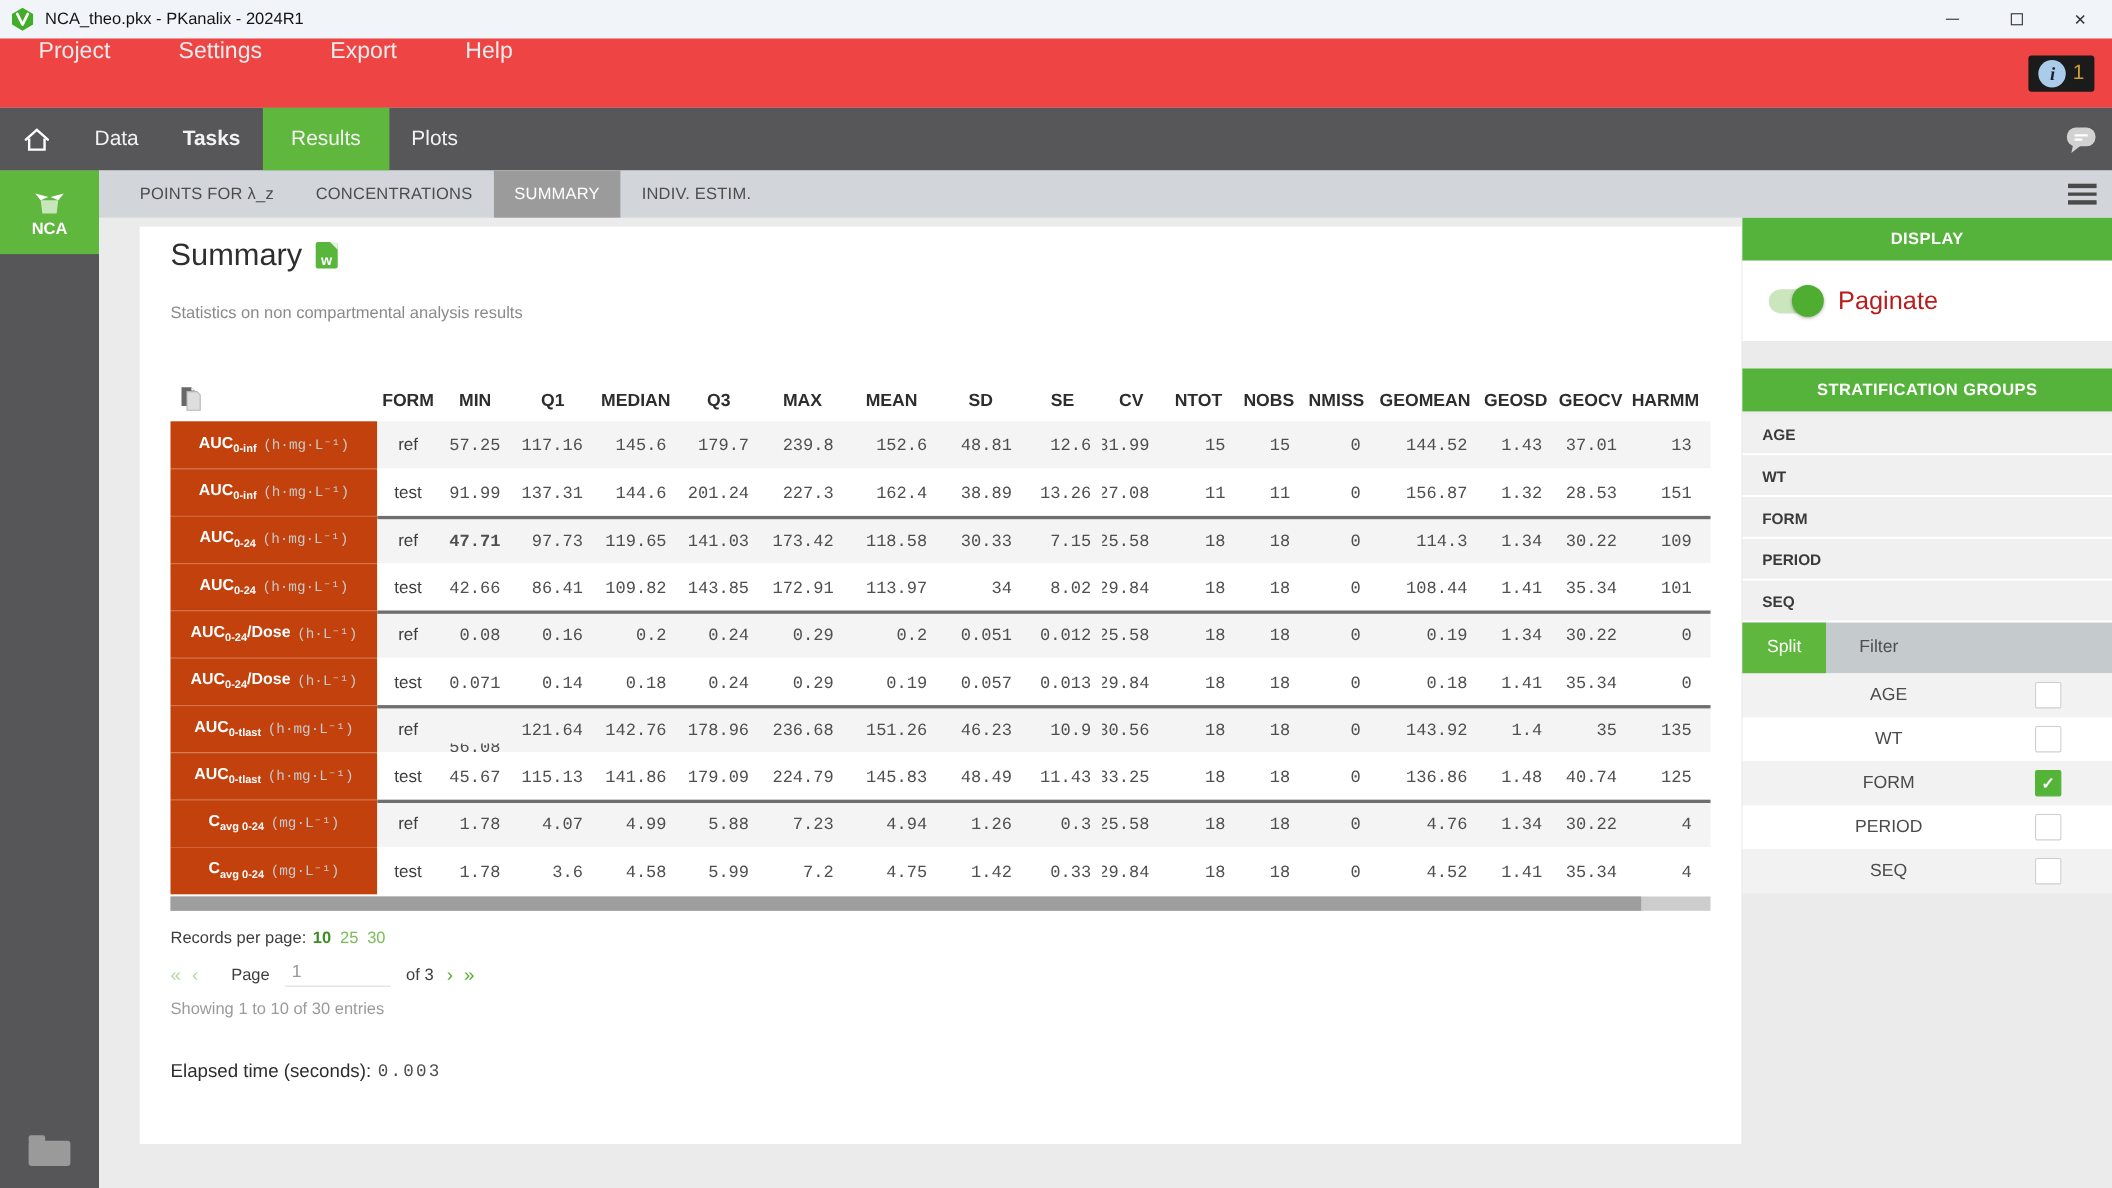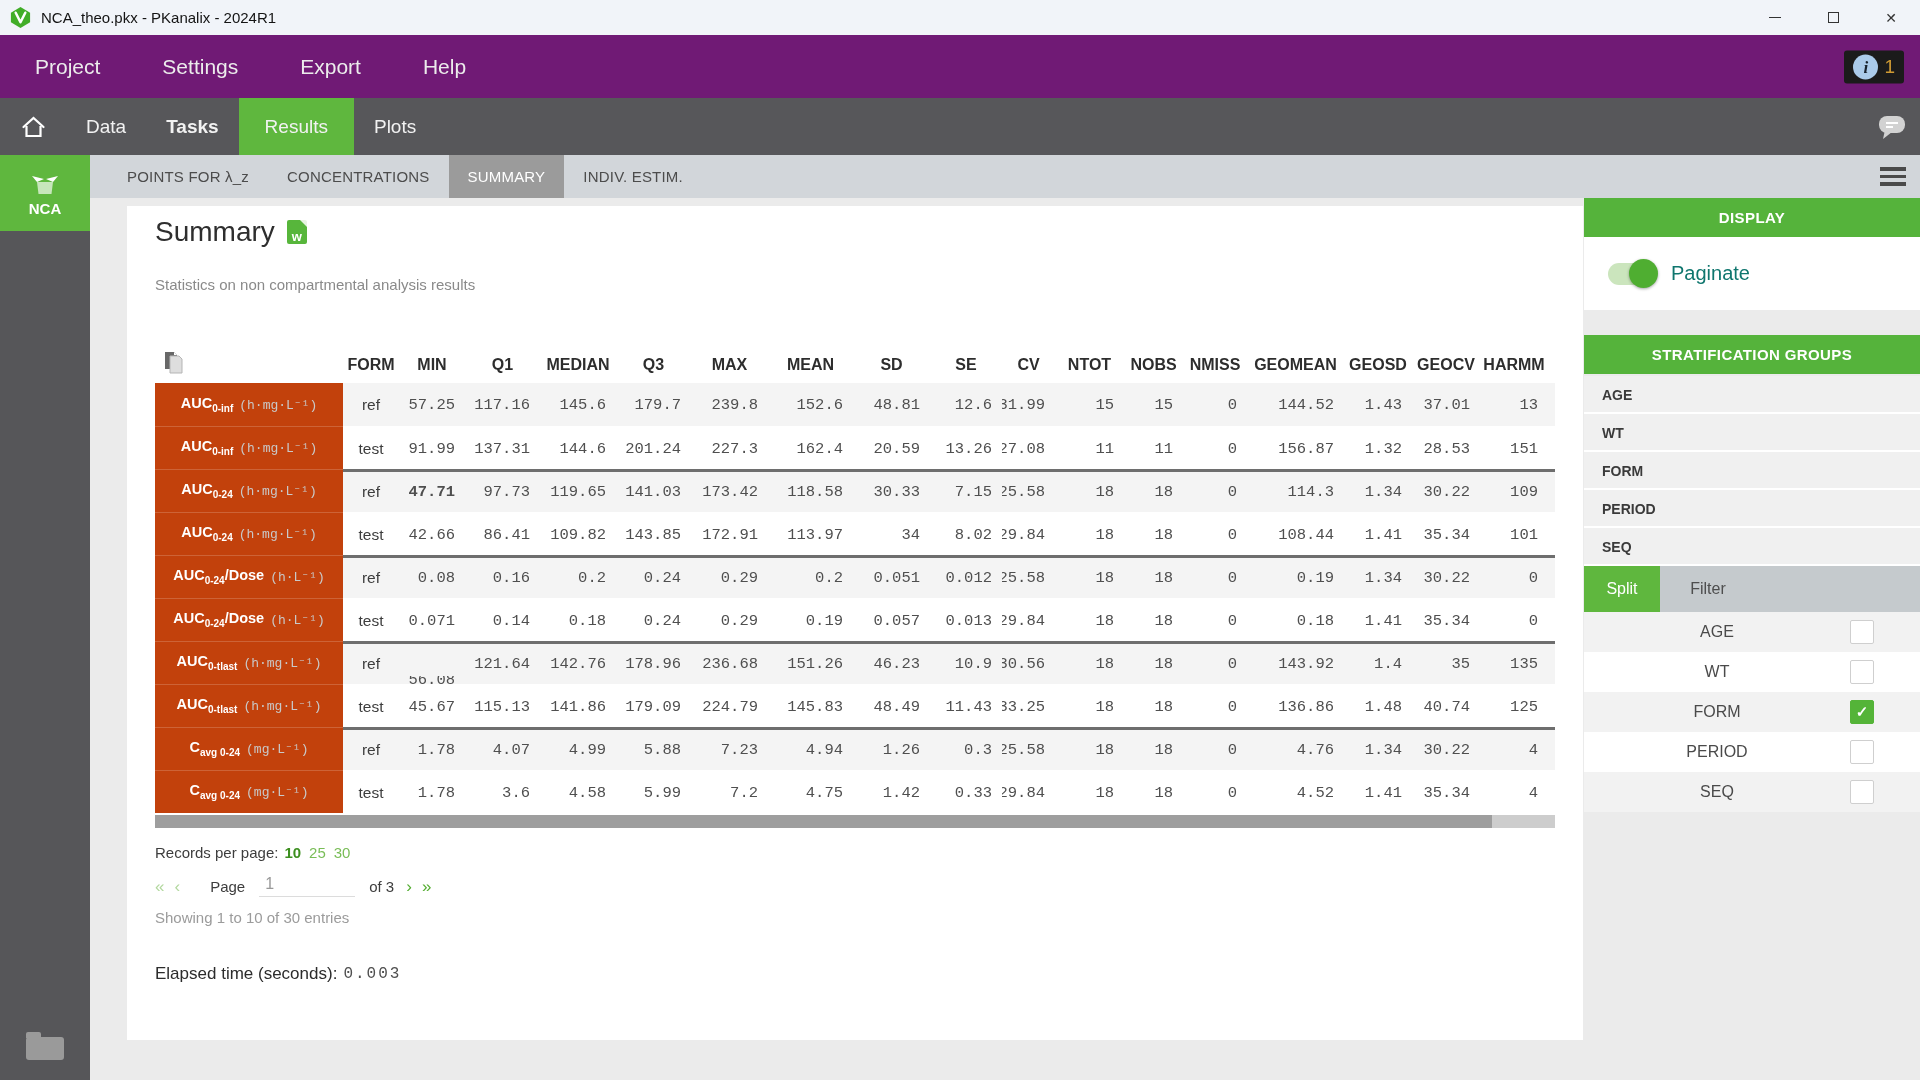--- a/index.html
+++ b/index.html
@@ -12,21 +12,21 @@
               background:#f1f4f9; display:flex; align-items:center; }
   .app-icon { margin-left:9px; width:23px; height:23px; display:flex; }
   .win-title { margin-left:9px; font-size:15px; color:#141414; }
   .win-controls { position:absolute; right:0; top:0; height:35px; display:flex; }
   .winbtn { width:58px; height:35px; display:flex; align-items:center; justify-content:center; cursor:pointer; }
   .min-glyph { width:12px; height:1px; background:#333; display:block; }
   .max-glyph { width:11px; height:11px; border:1px solid #333; display:block; }
   .close-glyph { font-size:14px; color:#333; line-height:1; }
 
   
-  .menubar { position:absolute; top:35px; left:0; width:1920px; height:63px; background:#701a75; display:flex; align-items:center; }
+  .menubar { position:absolute; top:35px; left:0; width:1920px; height:63px; background:#ef4444; display:flex; align-items:flex-start; }
   .menu-items { display:flex; align-items:center; }
   .menu-item { color:#ececec; font-size:21px; margin-right:62px; cursor:pointer; }
   .menu-item:first-child { margin-left:35px; }
   .info-badge { position:absolute; right:16px; top:50%; transform:translateY(-50%);
                 display:flex; align-items:center; gap:6px; background:#1b1b1b; padding:4px 9px; border-radius:3px; cursor:pointer; }
   .info-icon { width:25px; height:25px; border-radius:50%; background:#abcbea; color:#18222e;
                font-family:"Liberation Serif", serif; font-style:italic; font-weight:bold;
                text-align:center; line-height:25px; font-size:17px; }
   .info-count { color:#cf9a33; font-size:19px; }
 
@@ -109,21 +109,21 @@
   .mono-val { font-family:"Liberation Mono","DejaVu Sans Mono",monospace; font-size:16px; color:#4f4f4f; letter-spacing:2px; }
 
   
   .panel { position:absolute; top:198px; left:1584px; width:336px; height:882px; background:#ebebeb; }
   .phead { height:39px; background:var(--header-green,#55b33b); color:#fff; font-weight:bold; font-size:15px;
            letter-spacing:.4px; text-align:center; line-height:39px; }
   .paginate-row { height:73px; background:#fff; display:flex; align-items:center; padding-left:24px; }
   .toggle { position:relative; width:47px; height:22px; border-radius:11px; background:#cbe5bd; display:inline-block; cursor:pointer; }
   .knob { position:absolute; right:-3px; top:-4px; width:29px; height:29px; border-radius:50%;
           background:#4fae31; box-shadow:0 1px 3px rgba(0,0,0,.35); }
-  .toggle-label { margin-left:16px; font-size:20px; color:#0f766e; }
+  .toggle-label { margin-left:16px; font-size:23px; color:#b91c1c; }
   .phead.strat { margin-top:25px; }
   .strat-list { margin-top:2px; }
   .strat-item { height:38px; background:#f0f0f0; border-bottom:2px solid #fff; line-height:38px;
                 padding-left:18px; font-weight:bold; font-size:14px; color:#3a3a3a; cursor:pointer; }
   .sf-row { height:46px; background:#c5cacd; display:flex; margin-top:0; }
   .split-tab { width:76px; background:var(--accent-green,#5fb73e); color:#fff; text-align:center; line-height:46px; font-size:16px; cursor:pointer; }
   .filter-tab { width:96px; text-align:center; line-height:46px; color:#4e4e4e; font-size:16px; cursor:pointer; }
   .chk-row { height:40px; display:flex; align-items:center; background:#fff; }
   .chk-row.odd { background:#f2f2f2; }
   .chk-label { width:266px; text-align:center; font-size:16px; color:#4a4a4a; }
@@ -295,21 +295,21 @@
                 <span class="punit">(h·mg·L⁻¹)</span>
               </div>
               <div class="vals">
                 <div class="cell form" style="width: 56px;">test</div>
                 <div class="cell num" style="width: 66px;">91.99</div>
                 <div class="cell num" style="width: 75px;">137.31</div>
                 <div class="cell num" style="width: 76px;">144.6</div>
                 <div class="cell num" style="width: 75px;">201.24</div>
                 <div class="cell num" style="width: 77px;">227.3</div>
                 <div class="cell num" style="width: 85px;">162.4</div>
-                <div class="cell num" style="width: 77px;">20.59</div>
+                <div class="cell num" style="width: 77px;">38.89</div>
                 <div class="cell num" style="width: 72px;">13.26</div>
                 <div class="cell num" style="width: 53px;">27.08</div>
                 <div class="cell num" style="width: 69px;">11</div>
                 <div class="cell num" style="width: 59px;">11</div>
                 <div class="cell num" style="width: 64px;">0</div>
                 <div class="cell num" style="width: 97px;">156.87</div>
                 <div class="cell num" style="width: 68px;">1.32</div>
                 <div class="cell num" style="width: 68px;">28.53</div>
                 <div class="cell num" style="width: 68px;">151</div>
               </div>

